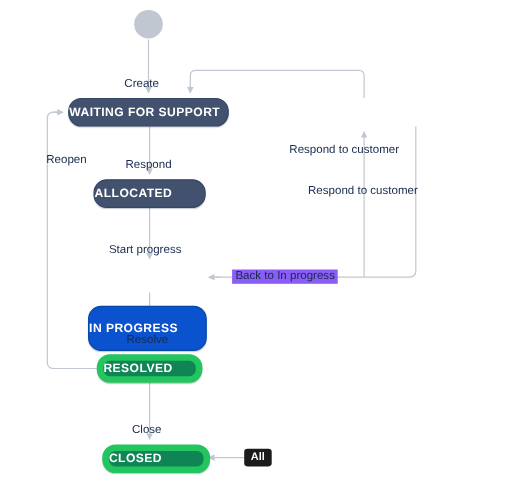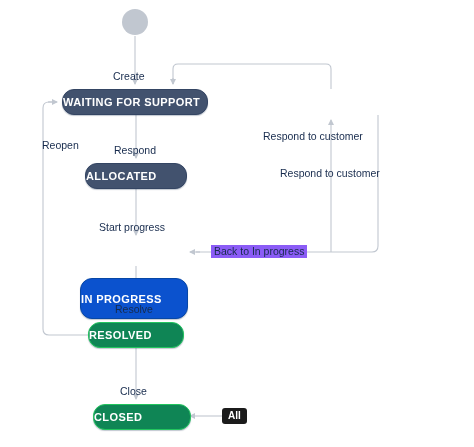--- a/index.html
+++ b/index.html
@@ -41,21 +41,21 @@
   .node-dark {
     background: #42526e;
     border: 1px solid #344563;
   }
   .node-blue {
     background: #0b52ce;
     border: 1px solid #0747a6;
   }
   .node-green {
     background: #0f8555;
-    border: 1px solid #22c55e;
+    border: 6px solid #22c55e;
   }
   .edge-label {
     position: absolute;
     font-size: 10.5px;
     color: #172b4d;
     background: rgba(255,255,255,0.0);
     white-space: nowrap;
     line-height: 13px;
   }
   .badge-all {

